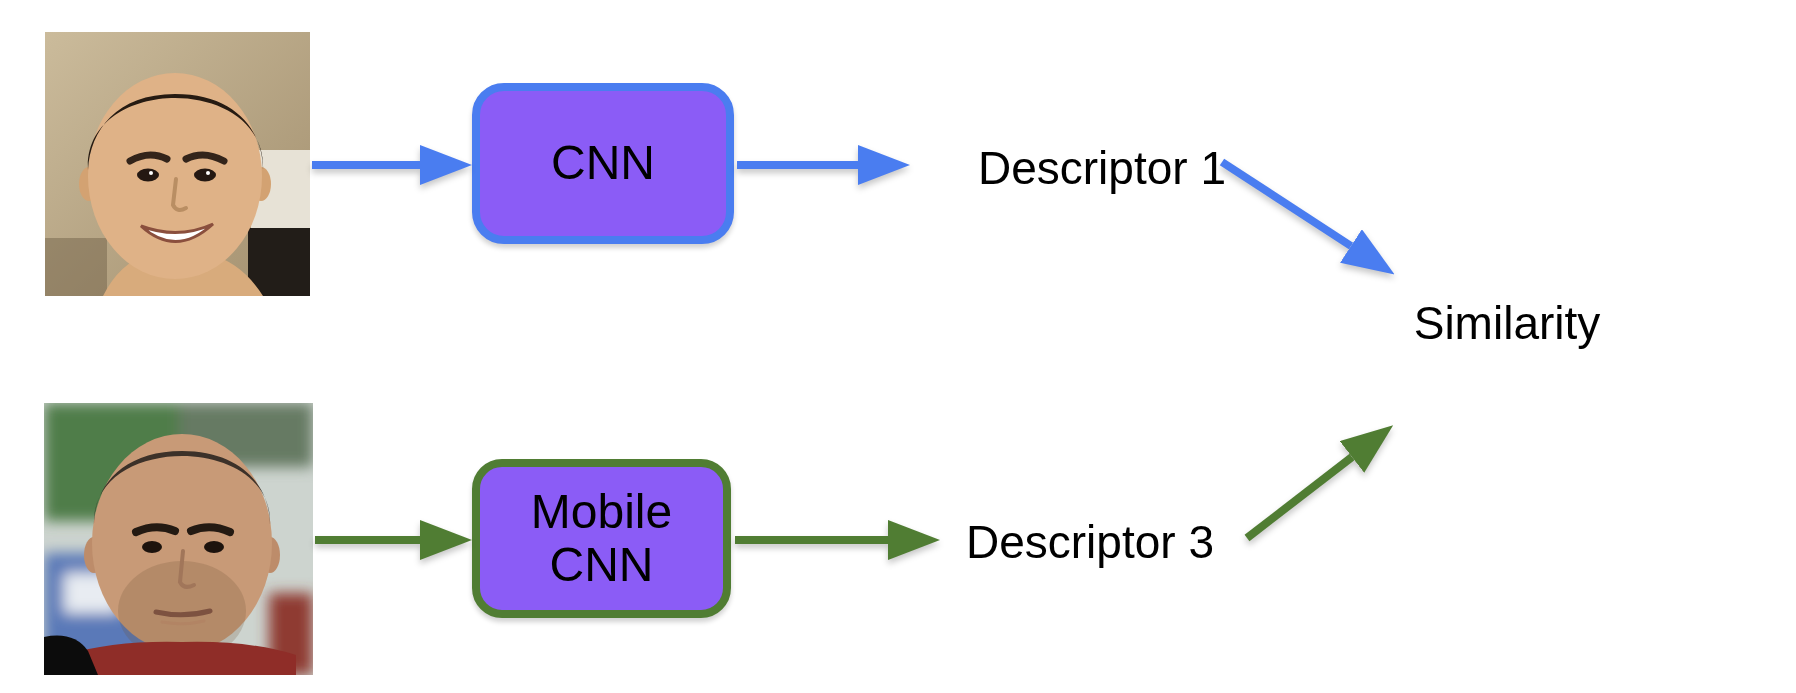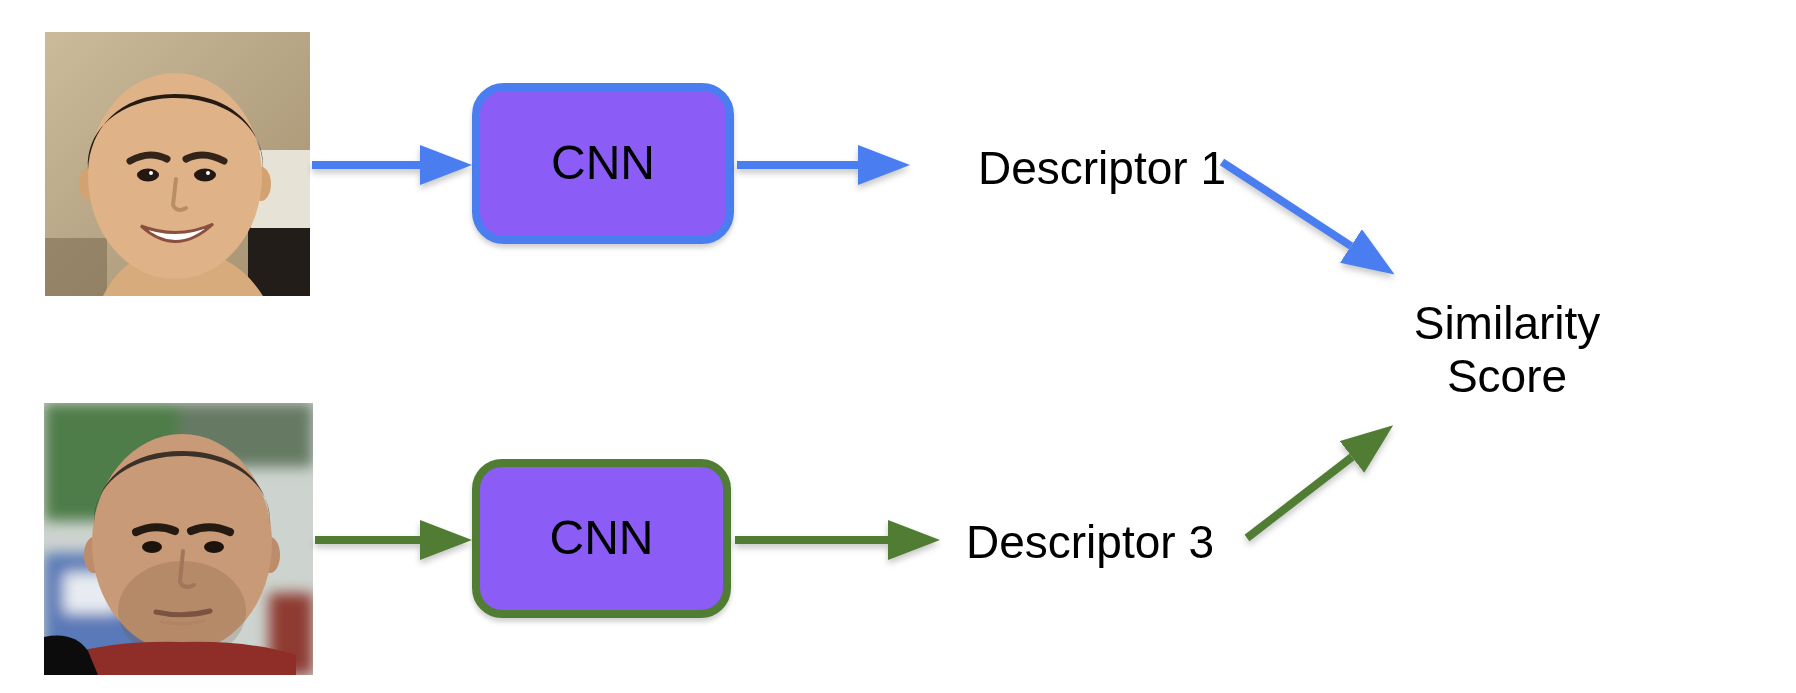--- a/index.html
+++ b/index.html
@@ -99,29 +99,29 @@
       <path d="M0,272 L0,234 Q30,228 44,248 L54,272 Z" fill="#0c0c0c"></path>
     </svg>
   </div>
 
   <div class="node-box cnn-box">
     <span>CNN</span>
   </div>
 
   <div class="node-box mobile-box">
     <span class="two-line">
+      <span>Mobile</span>
       <span>CNN</span>
     </span>
   </div>
 
   <div class="label desc-1">Descriptor 1</div>
   <div class="label desc-2">Descriptor 3</div>
   <div class="label sim-label">
     <span>Similarity</span>
-    <span>Score</span>
   </div>
 
   <svg class="arrows" viewBox="0 0 1796 693" xmlns="http://www.w3.org/2000/svg">
     <defs>
       <marker id="head-blue" viewBox="0 0 6.5 5" refX="0" refY="2.5" markerWidth="6.5" markerHeight="5" orient="auto">
         <path d="M0,0 L6.5,2.5 L0,5 Z" class="fill-blue"></path>
       </marker>
       <marker id="head-green" viewBox="0 0 6.5 5" refX="0" refY="2.5" markerWidth="6.5" markerHeight="5" orient="auto">
         <path d="M0,0 L6.5,2.5 L0,5 Z" class="fill-green"></path>
       </marker>

